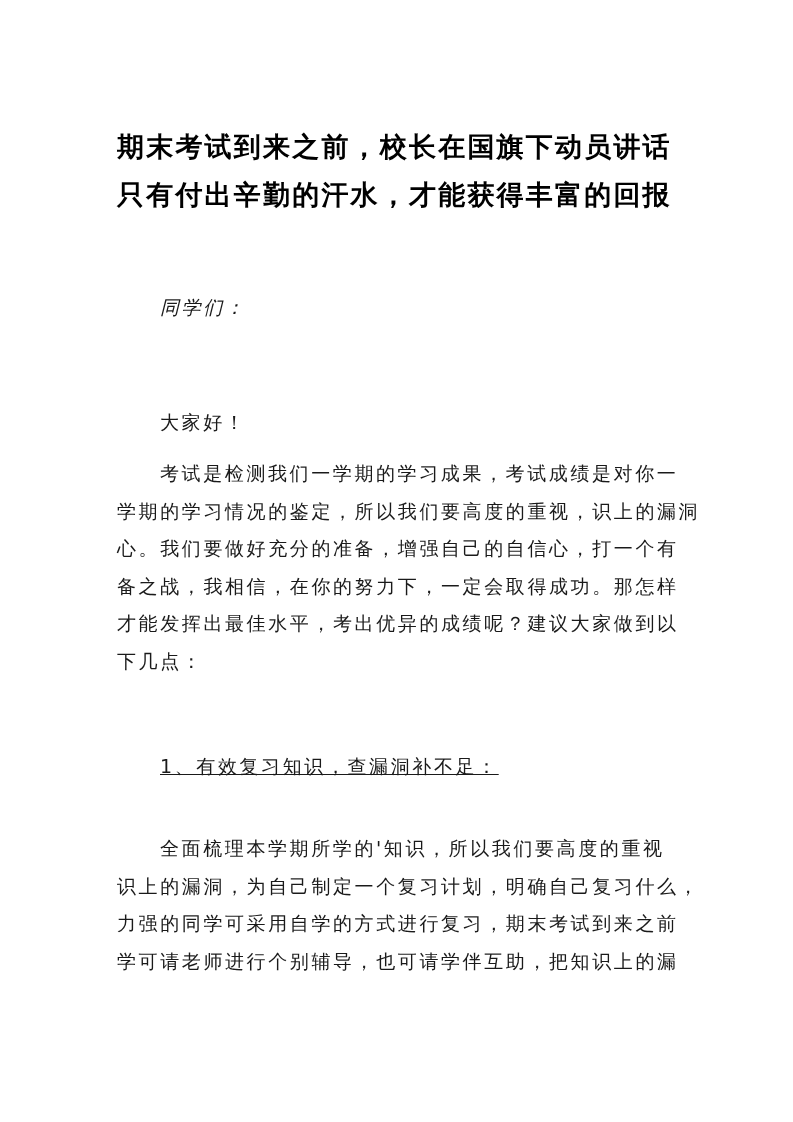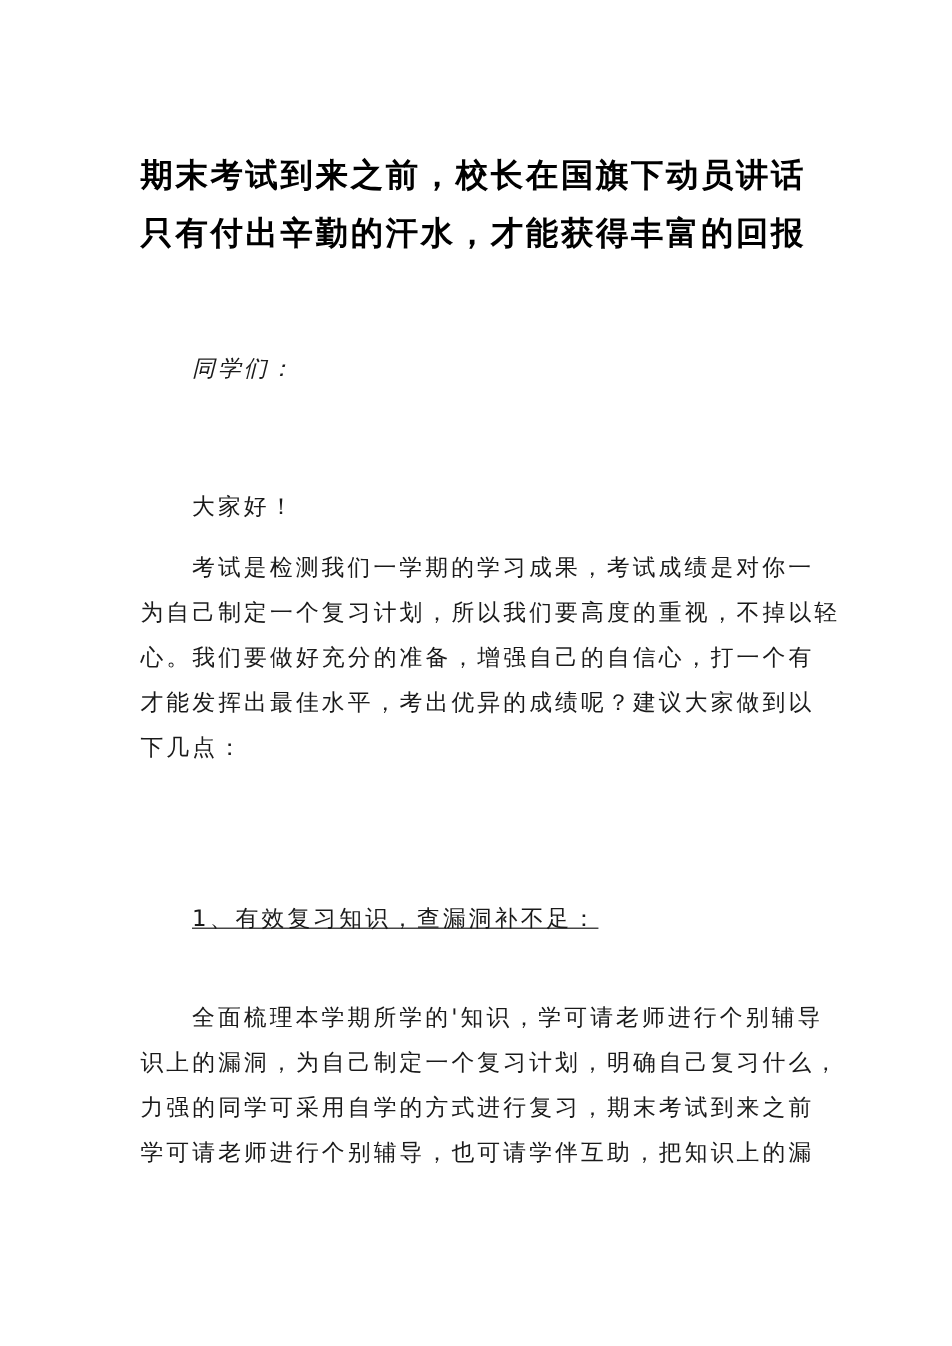--- a/index.html
+++ b/index.html
@@ -70,30 +70,31 @@
   <div class="para greeting1">
     <span class="line indent">同学们：</span>
   </div>
 
   <div class="para greeting2">
     <span class="line indent">大家好！</span>
   </div>
 
   <div class="para body1">
     <span class="line indent">考试是检测我们一学期的学习成果，考试成绩是对你一</span>
-    <span class="line">为自己制定一个复习计划，所以我们要高度的重视，不掉以轻</span>
+    <span class="line">学期的学习情况的鉴定，所以我们要高度的重视，识上的漏洞</span>
     <span class="line">心。我们要做好充分的准备，增强自己的自信心，打一个有</span>
+    <span class="line">备之战，我相信，在你的努力下，一定会取得成功。那怎样</span>
     <span class="line">才能发挥出最佳水平，考出优异的成绩呢？建议大家做到以</span>
     <span class="line">下几点：</span>
   </div>
 
   <div class="para heading1">
     <span class="line indent">1、有效复习知识，查漏洞补不足：</span>
   </div>
 
   <div class="para body2">
-    <span class="line indent">全面梳理本学期所学的'知识，学可请老师进行个别辅导</span>
+    <span class="line indent">全面梳理本学期所学的'知识，所以我们要高度的重视</span>
     <span class="line">识上的漏洞，为自己制定一个复习计划，明确自己复习什么，</span>
     <span class="line">力强的同学可采用自学的方式进行复习，期末考试到来之前</span>
     <span class="line">学可请老师进行个别辅导，也可请学伴互助，把知识上的漏</span>
   </div>
 
 </div>
 
 </body></html>

